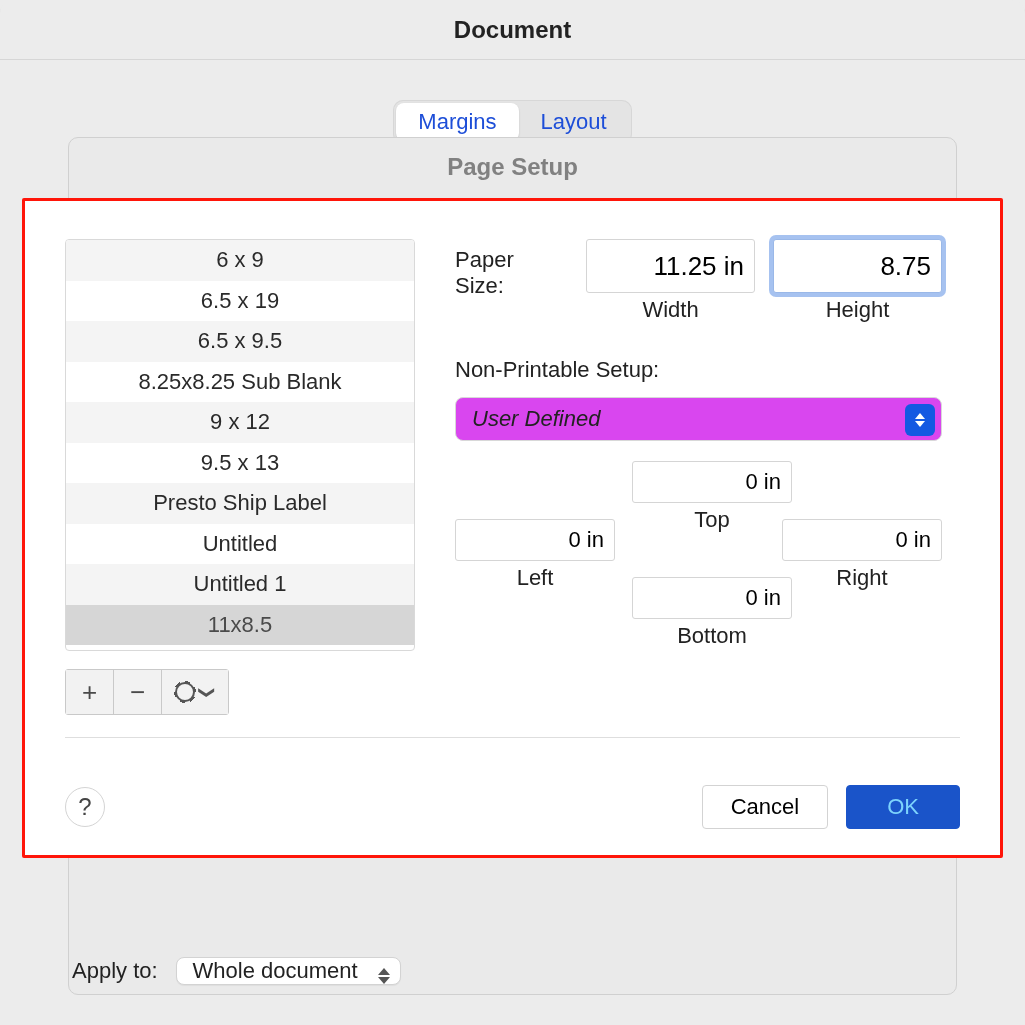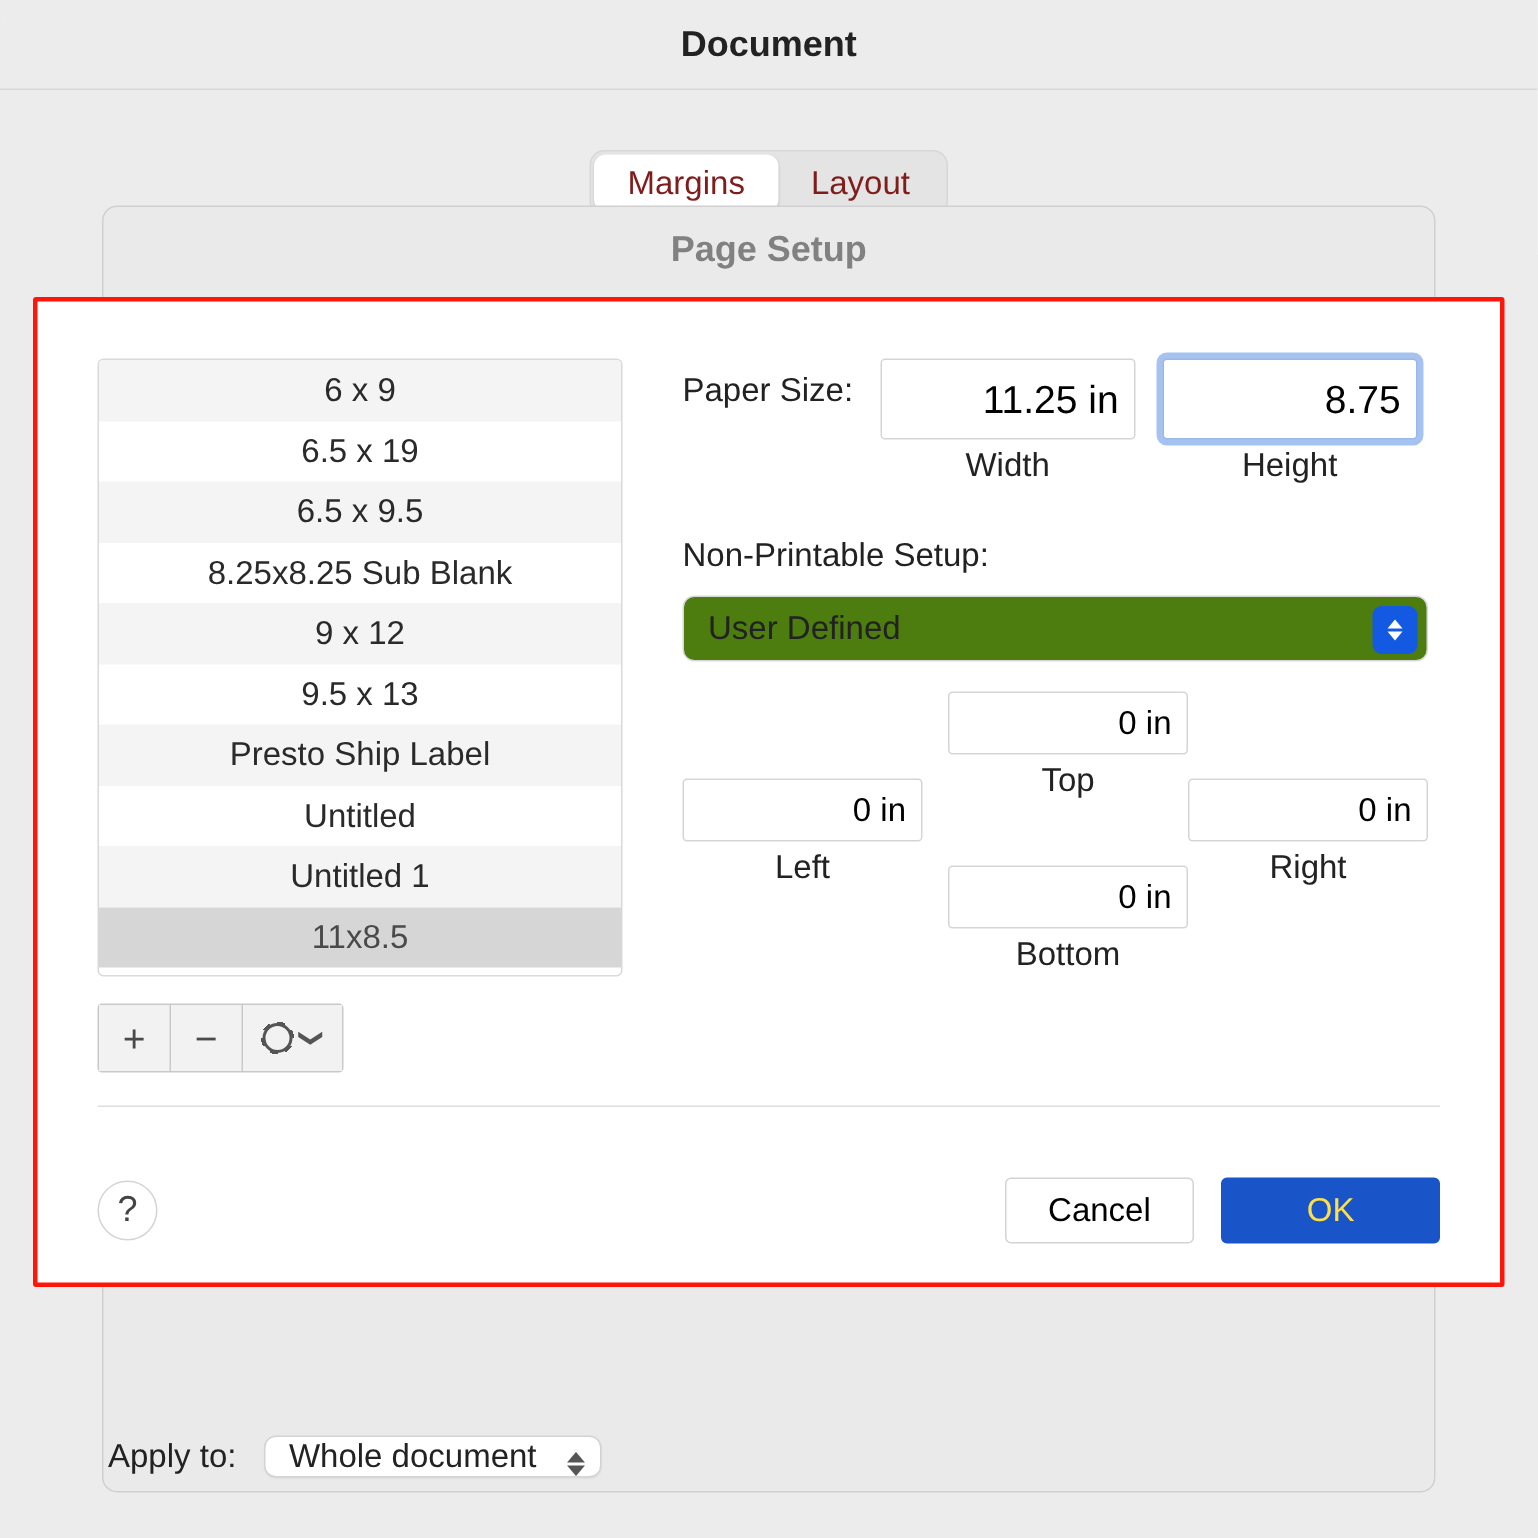--- a/index.html
+++ b/index.html
@@ -35,21 +35,21 @@
     padding: 3px;
     box-shadow: inset 0 0 0 1px #d7d7d7;
   }
   .seg button {
     border: none;
     background: transparent;
     font-size: 22px;
     padding: 6px 22px;
     border-radius: 8px;
     cursor: pointer;
-    color: #7f1d1d;
+    color: #1d4ed8;
   }
   .seg button.active {
     background: #fff;
     box-shadow: 0 1px 2px rgba(0,0,0,.15);
     font-weight: 500;
   }
 
   
   .outer {
     position: absolute;
@@ -136,21 +136,21 @@
     position: absolute; inset: -5px;
     background:
       radial-gradient(circle, transparent 9px, #555 9px, #555 11px, transparent 11px);
     -webkit-mask: conic-gradient(#000 0 30deg, transparent 30deg 60deg, #000 60deg 90deg, transparent 90deg 120deg, #000 120deg 150deg, transparent 150deg 180deg, #000 180deg 210deg, transparent 210deg 240deg, #000 240deg 270deg, transparent 270deg 300deg, #000 300deg 330deg, transparent 330deg 360deg);
   }
   .chev { margin-left: 6px; font-size: 16px; color: #555; }
 
   
   .right {
     position: absolute;
-    left: 390px; right: 8px; top: 0;
+    left: 390px; right: 18px; top: 0;
   }
   .lbl { font-size: 22px; color: #222; }
   .paper-row { display: flex; align-items: flex-start; gap: 18px; }
   .paper-row .lbl { padding-top: 8px; }
   .field {
     position: relative;
     display: inline-block;
     width: 170px;
   }
   .field input {
@@ -175,25 +175,26 @@
     margin-top: 4px;
   }
 
   .np-label { margin-top: 34px; font-size: 22px; }
   .select {
     margin-top: 14px;
     position: relative;
     height: 44px;
     border: 1px solid #d8d8d8;
     border-radius: 8px;
-    background: #4d7c0f;
+    background: #d946ef;
     display: flex;
     align-items: center;
     padding: 0 50px 0 16px;
     cursor: pointer;
+    font-style: italic;
   }
   .select .arrows {
     position: absolute;
     right: 6px; top: 6px;
     width: 30px; height: 32px;
     background: #1459e2;
     border-radius: 6px;
     display: flex;
     flex-direction: column;
     align-items: center;
@@ -263,22 +264,22 @@
     border-radius: 4px;
     font-size: 22px;
     border: 1px solid #d3d3d3;
     background: #fff;
     cursor: pointer;
     margin-left: 18px;
   }
   .btn.primary {
     background: #1a54c9;
     border-color: #1a54c9;
-    color: #fde047;
-    padding: 0 56px;
+    color: #7dd3fc;
+    padding: 0 40px;
     font-weight: 500;
   }
 
   
   .applyto {
     position: absolute;
     left: 72px; bottom: 40px;
     display: flex;
     align-items: center;
     gap: 18px;

